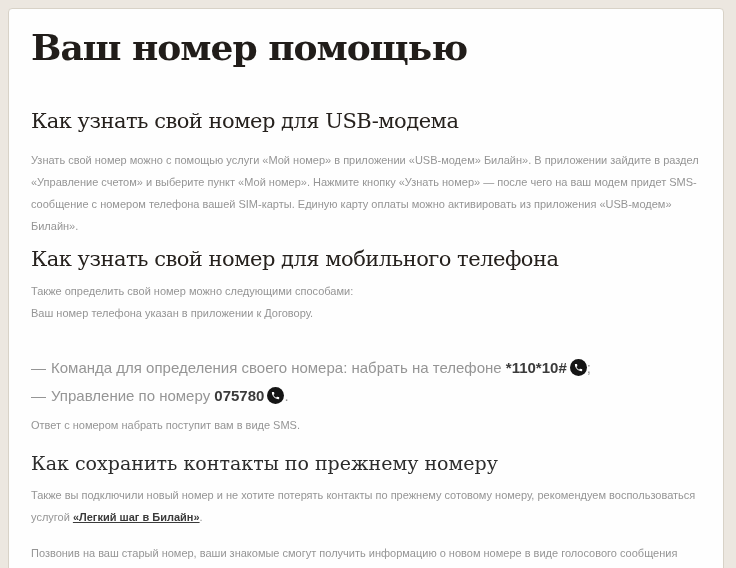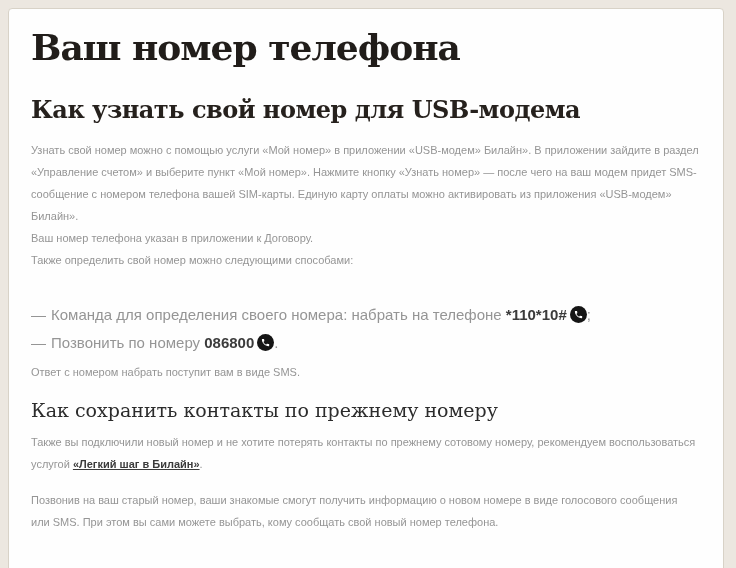--- a/index.html
+++ b/index.html
@@ -32,26 +32,26 @@
     font-family: "DejaVu Serif", serif;
     font-weight: 700;
     font-size: 36px;
     line-height: 1.15;
     color: #211d1a;
     letter-spacing: -1px;
     margin: 8px 0 0 0;
   }
   .section-heading {
     font-family: "DejaVu Serif", serif;
-    font-weight: 700;
-    font-size: 24px;
+    font-weight: 400;
+    font-size: 21px;
     line-height: 1.2;
     color: #26211d;
     letter-spacing: -0.5px;
-    margin: 28px 0 14px 0;
+    margin: 41px 0 14px 0;
   }
   .section-heading.tight {
     margin-top: 10px;
     margin-bottom: 8px;
   }
   .subsection-heading {
     font-family: "DejaVu Serif", serif;
     font-weight: 400;
     font-size: 19px;
     line-height: 1.25;
@@ -98,39 +98,40 @@
     text-decoration: underline;
     text-align: right;
   }
 </style>
 </head>
 <body>
 
 <div class="panel">
   <div class="content">
 
-    <h1 class="page-title">Ваш номер телефона</h1>
+    <h1 class="page-title">Ваш номер помощью</h1>
 
     <h2 class="section-heading">Как узнать свой номер для USB-модема</h2>
     <p>Узнать свой номер можно с помощью услуги «Мой номер» в приложении «USB-модем» Билайн». В приложении зайдите в раздел «Управление счетом»  и выберите пункт «Мой номер». Нажмите кнопку «Узнать номер» — после чего на ваш модем придет SMS-сообщение с номером телефона вашей SIM-карты. Единую карту оплаты можно активировать из приложения  «USB-модем» Билайн».</p>
 
+    <h2 class="section-heading tight">Как узнать свой номер для мобильного телефона</h2>
+    <p>Также определить свой номер можно следующими способами:</p>
     <p>Ваш номер телефона указан в приложении к Договору.</p>
-    <p>Также определить свой номер можно следующими способами:</p>
 
     <div class="dash-list">
       <div class="list-item">
         <span class="list-dash">—</span><span>Команда для определения своего номера: набрать на телефоне</span>
         <span class="code">*110*10#</span><span class="phone-icon"><svg width="17" height="17" viewBox="0 0 24 24">
               <circle cx="12" cy="12" r="12" fill="#151515"></circle>
               <path fill="#ffffff" transform="translate(5.2,5.2) scale(0.57)" d="M6.62,10.79C8.06,13.62 10.38,15.94 13.21,17.38L15.41,15.18C15.68,14.91 16.08,14.82 16.43,14.94C17.55,15.31 18.76,15.51 20,15.51C20.55,15.51 21,15.96 21,16.51V20C21,20.55 20.55,21 20,21C10.61,21 3,13.39 3,4C3,3.45 3.45,3 4,3H7.5C8.05,3 8.5,3.45 8.5,4C8.5,5.24 8.7,6.45 9.07,7.57C9.18,7.92 9.1,8.31 8.82,8.59L6.62,10.79Z"></path>
             </svg></span><span>;</span>
       </div>
       <div class="list-item">
-        <span class="list-dash">—</span><span>Позвонить по номеру</span>
-        <span class="code">086800</span><span class="phone-icon"><svg width="17" height="17" viewBox="0 0 24 24">
+        <span class="list-dash">—</span><span>Управление по номеру</span>
+        <span class="code">075780</span><span class="phone-icon"><svg width="17" height="17" viewBox="0 0 24 24">
               <circle cx="12" cy="12" r="12" fill="#151515"></circle>
               <path fill="#ffffff" transform="translate(5.2,5.2) scale(0.57)" d="M6.62,10.79C8.06,13.62 10.38,15.94 13.21,17.38L15.41,15.18C15.68,14.91 16.08,14.82 16.43,14.94C17.55,15.31 18.76,15.51 20,15.51C20.55,15.51 21,15.96 21,16.51V20C21,20.55 20.55,21 20,21C10.61,21 3,13.39 3,4C3,3.45 3.45,3 4,3H7.5C8.05,3 8.5,3.45 8.5,4C8.5,5.24 8.7,6.45 9.07,7.57C9.18,7.92 9.1,8.31 8.82,8.59L6.62,10.79Z"></path>
             </svg></span><span>.</span>
       </div>
     </div>
 
     <p>Ответ с номером набрать поступит вам в виде SMS.</p>
 
     <h3 class="subsection-heading">Как сохранить контакты по прежнему номеру</h3>
     <p><span>Также вы подключили новый номер и не хотите потерять контакты по прежнему сотовому номеру, рекомендуем воспользоваться услугой</span>

